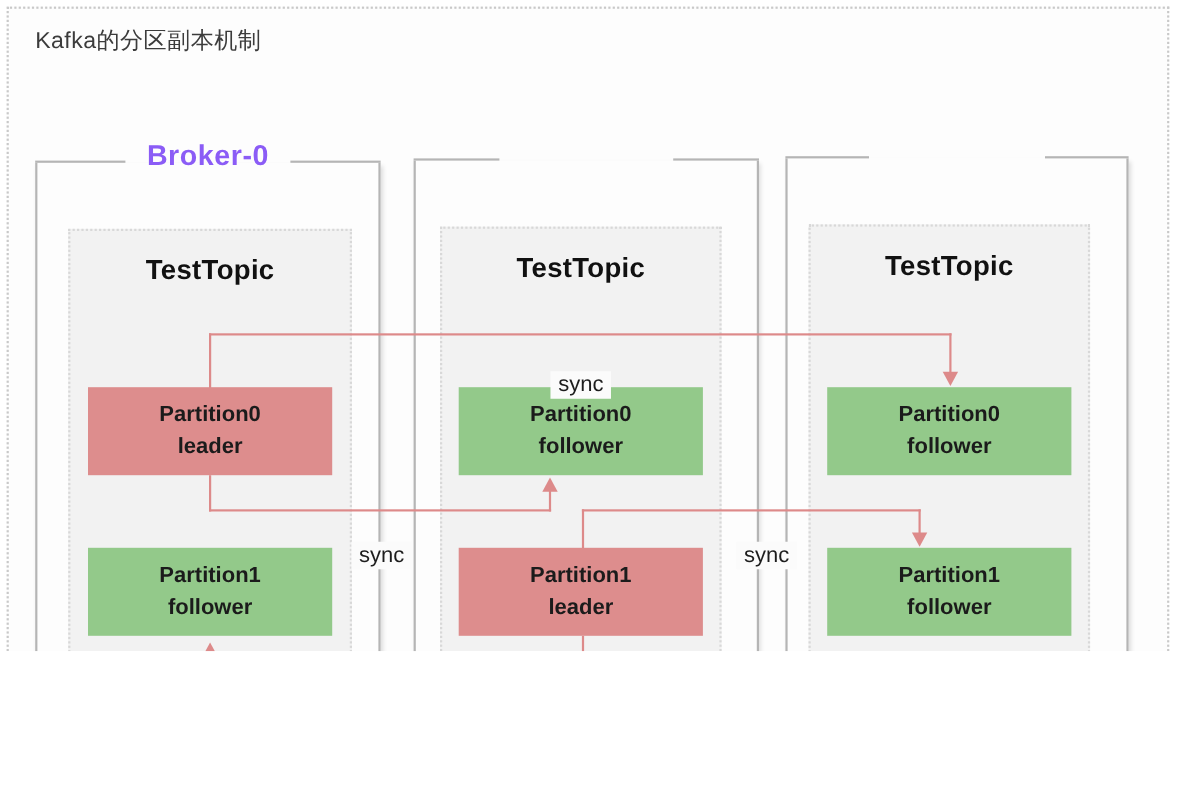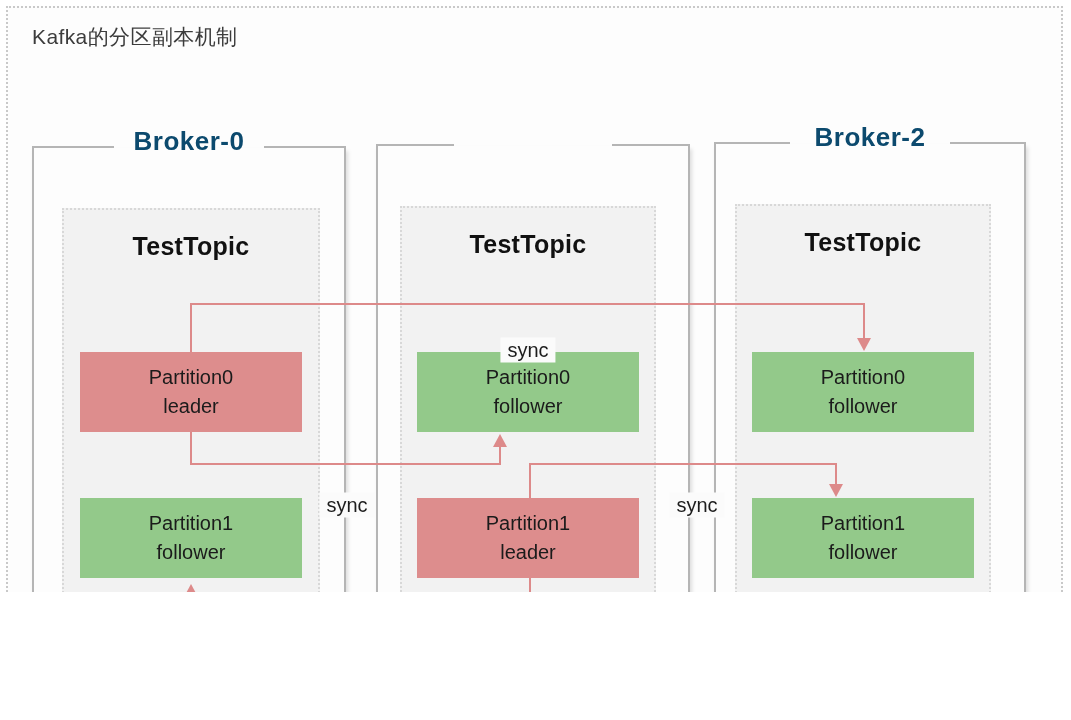--- a/index.html
+++ b/index.html
@@ -52,21 +52,21 @@
     height: 2px;
     background: #b5b5b5;
   }
   .broker-title {
     position: absolute;
     top: -22px;
     left: 50%;
     transform: translateX(-50%);
     font-size: 26px;
     font-weight: bold;
-    color: #0c4a6e;
+    color: #8b5cf6;
     white-space: nowrap;
     letter-spacing: 0.5px;
   }
 
   
   .topic-panel {
     position: absolute;
     box-sizing: border-box;
     border: 2px dotted #d8d8d8;
     background: #f2f2f2;
@@ -91,21 +91,21 @@
     flex-direction: column;
     align-items: center;
     justify-content: center;
     font-size: 20px;
     color: #1b1b1b;
     line-height: 1.45;
     z-index: 3;
   }
   .partition.leader   { background: #dd8d8d; }
   .partition.follower { background: #93c98a; }
-  .partition .ln { display: block; }
+  .partition .ln { display: block; font-weight: bold; }
 
   
   .conn-h, .conn-v {
     position: absolute;
     background: #dd8a8a;
     z-index: 2;
   }
   .conn-h { height: 2px; }
   .conn-v { width: 2px; }
 
@@ -185,21 +185,20 @@
     <span class="ln">follower</span>
   </div>
   <div class="partition leader" style="left:417px; top:498px; width:222px; height:80px;">
     <span class="ln">Partition1</span>
     <span class="ln">leader</span>
   </div>
 
   <div class="broker" style="left:714px; top:144px; width:312px; height:536px;">
     <div class="broker-top-left" style="left:-2px; width:76px;"></div>
     <div class="broker-top-right" style="right:-2px; width:76px;"></div>
-    <div class="broker-title">Broker-2</div>
   </div>
   <div class="topic-panel" style="left:735px; top:204px; width:256px; height:452px;">
     <div class="topic-title">TestTopic</div>
   </div>
   <div class="partition follower" style="left:752px; top:352px; width:222px; height:80px;">
     <span class="ln">Partition0</span>
     <span class="ln">follower</span>
   </div>
   <div class="partition follower" style="left:752px; top:498px; width:222px; height:80px;">
     <span class="ln">Partition1</span>

